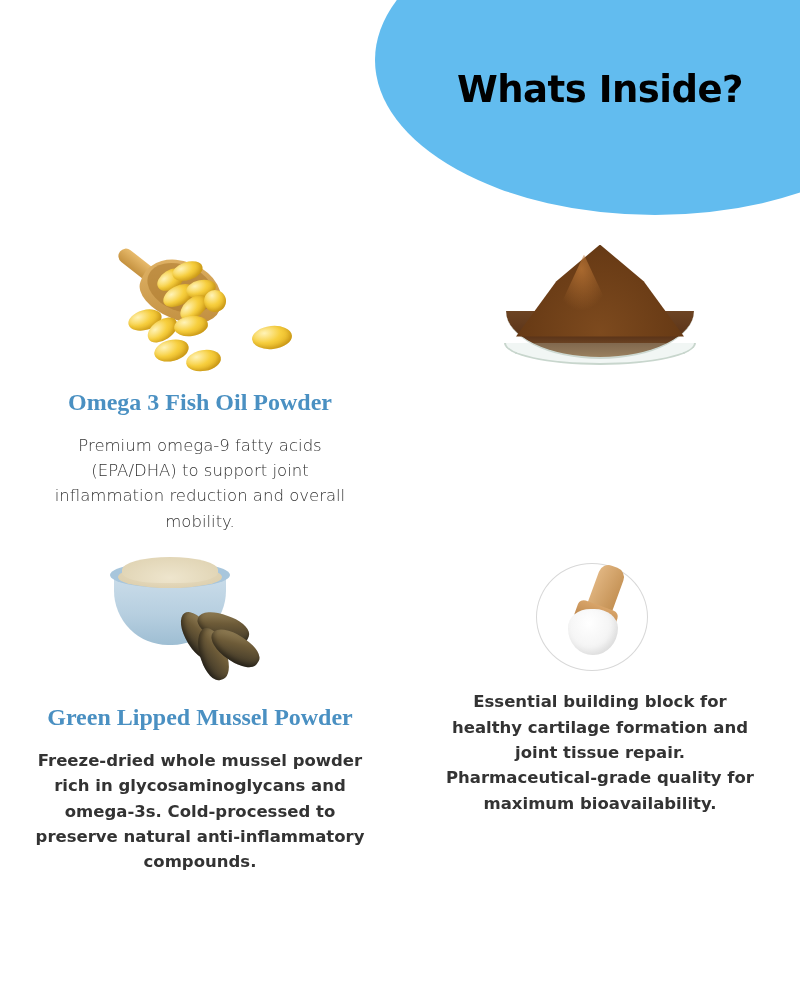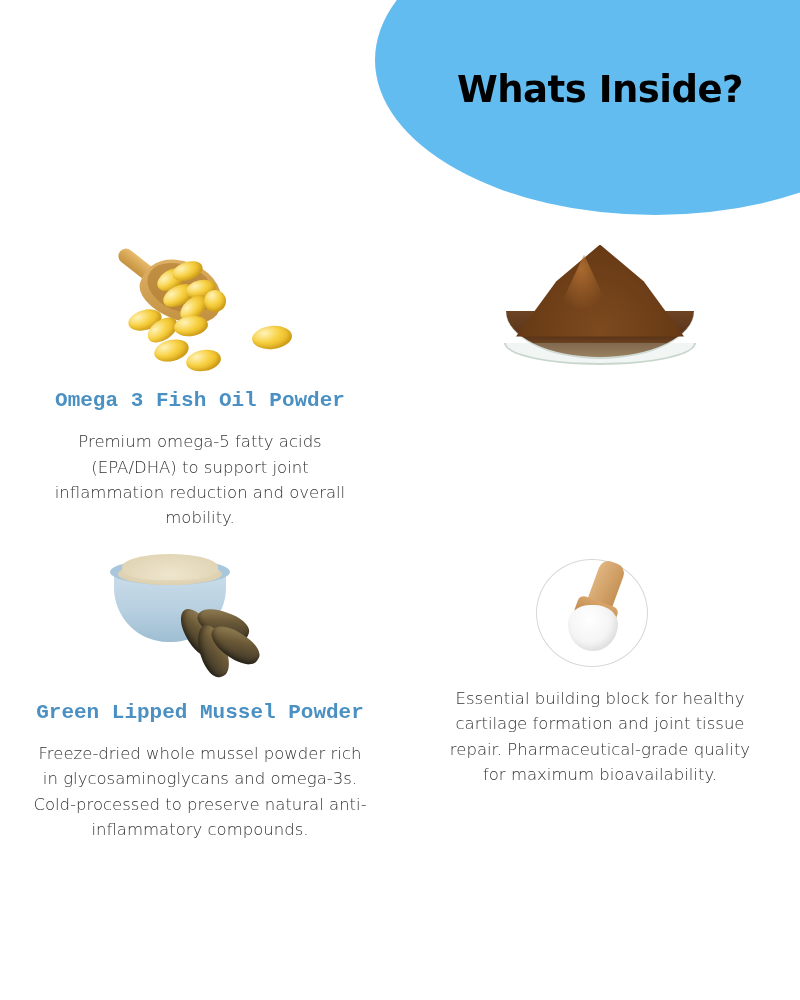--- a/index.html
+++ b/index.html
@@ -70,42 +70,42 @@
     width: 240px;
     height: 150px;
     position: relative;
     display: flex;
     align-items: center;
     justify-content: center;
   }
   .card.c2 .card-figure { height: 145px; }
 
   .card-title {
-    font-family: Liberation Mono, monospace;
+    font-family: Liberation Serif, serif;
     font-weight: bold;
-    font-size: 21px;
+    font-size: 24px;
     color: #4a90c2;
     text-align: center;
     margin-top: 10px;
     margin-bottom: 16px;
     line-height: 1.15;
   }
   .card.c2.r1 .card-title { margin-top: 14px; }
 
   .card-body {
     font-family: "DejaVu Sans", sans-serif;
     font-weight: 300;
     font-size: 16.5px;
     line-height: 1.54;
     color: #333333;
     text-align: center;
     max-width: 330px;
   }
-  .card.c1.r2 .card-body { max-width: 340px; }
-  .card.c2.r2 .card-body { max-width: 320px; }
+  .card.c1.r2 .card-body { max-width: 340px; font-weight: bold; }
+  .card.c2.r2 .card-body { max-width: 320px; font-weight: bold; }
 
   
 
   
   .fig-fishoil { width: 200px; height: 140px; position: relative; }
   .spoon-handle {
     position: absolute;
     left: 20px; top: 10px;
     width: 62px; height: 15px;
     background: linear-gradient(180deg,#e8bb6c,#c4913f);
@@ -270,21 +270,21 @@
         <div class="cap" style="left:104px;top:56px;width:22px;height:22px;transform:rotate(10deg);"></div>
         <div class="cap" style="left:28px;top:76px;width:34px;height:20px;transform:rotate(-16deg);"></div>
         <div class="cap" style="left:46px;top:86px;width:33px;height:20px;transform:rotate(-34deg);"></div>
         <div class="cap" style="left:74px;top:82px;width:34px;height:20px;transform:rotate(-8deg);"></div>
         <div class="cap" style="left:54px;top:106px;width:35px;height:21px;transform:rotate(-14deg);"></div>
         <div class="cap" style="left:86px;top:116px;width:35px;height:21px;transform:rotate(-10deg);"></div>
         <div class="cap" style="left:152px;top:92px;width:40px;height:23px;transform:rotate(-6deg);"></div>
       </div>
     </div>
     <div class="card-title">Omega 3 Fish Oil Powder</div>
-    <div class="card-body">Premium omega-5 fatty acids (EPA/DHA) to support joint inflammation reduction and overall mobility.</div>
+    <div class="card-body">Premium omega-9 fatty acids (EPA/DHA) to support joint inflammation reduction and overall mobility.</div>
   </div>
 
   <div class="card c2 r1">
     <div class="card-figure">
       <div class="fig-powder">
         <div class="dish"></div>
         <div class="mound"></div>
         <div class="mound-hi"></div>
         <div class="dish-rim"></div>
       </div>

